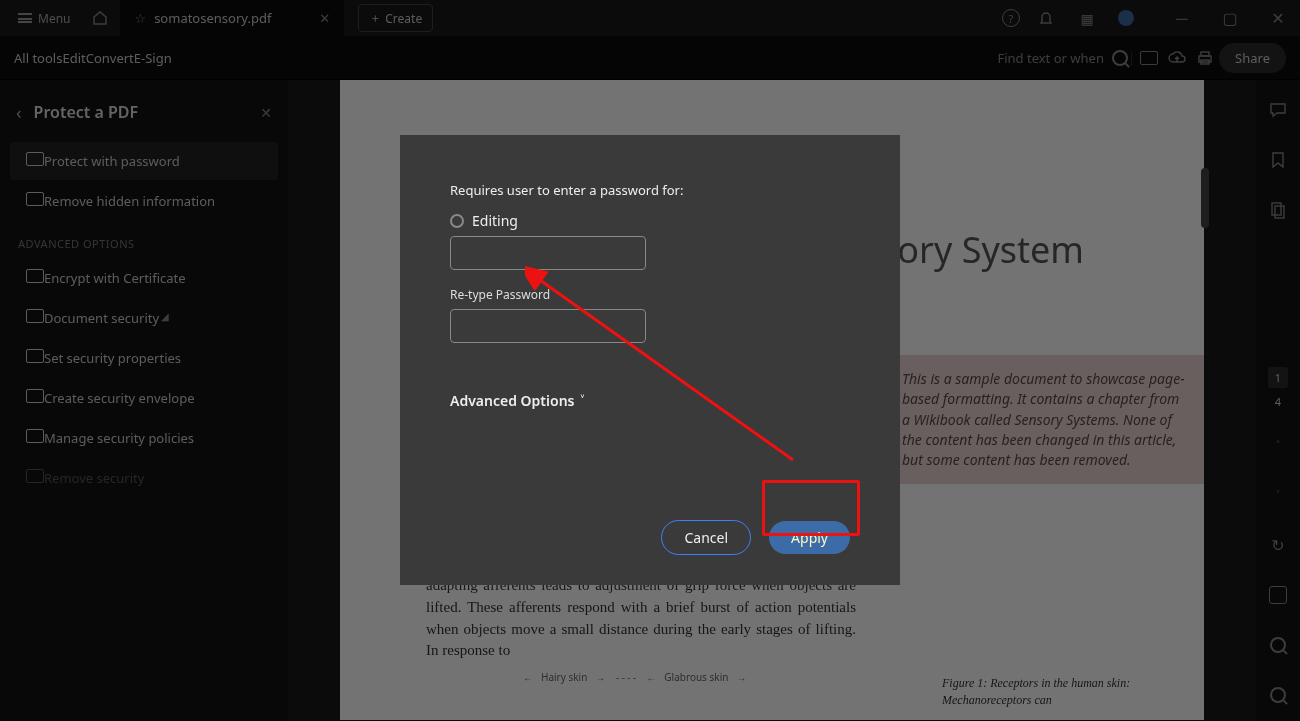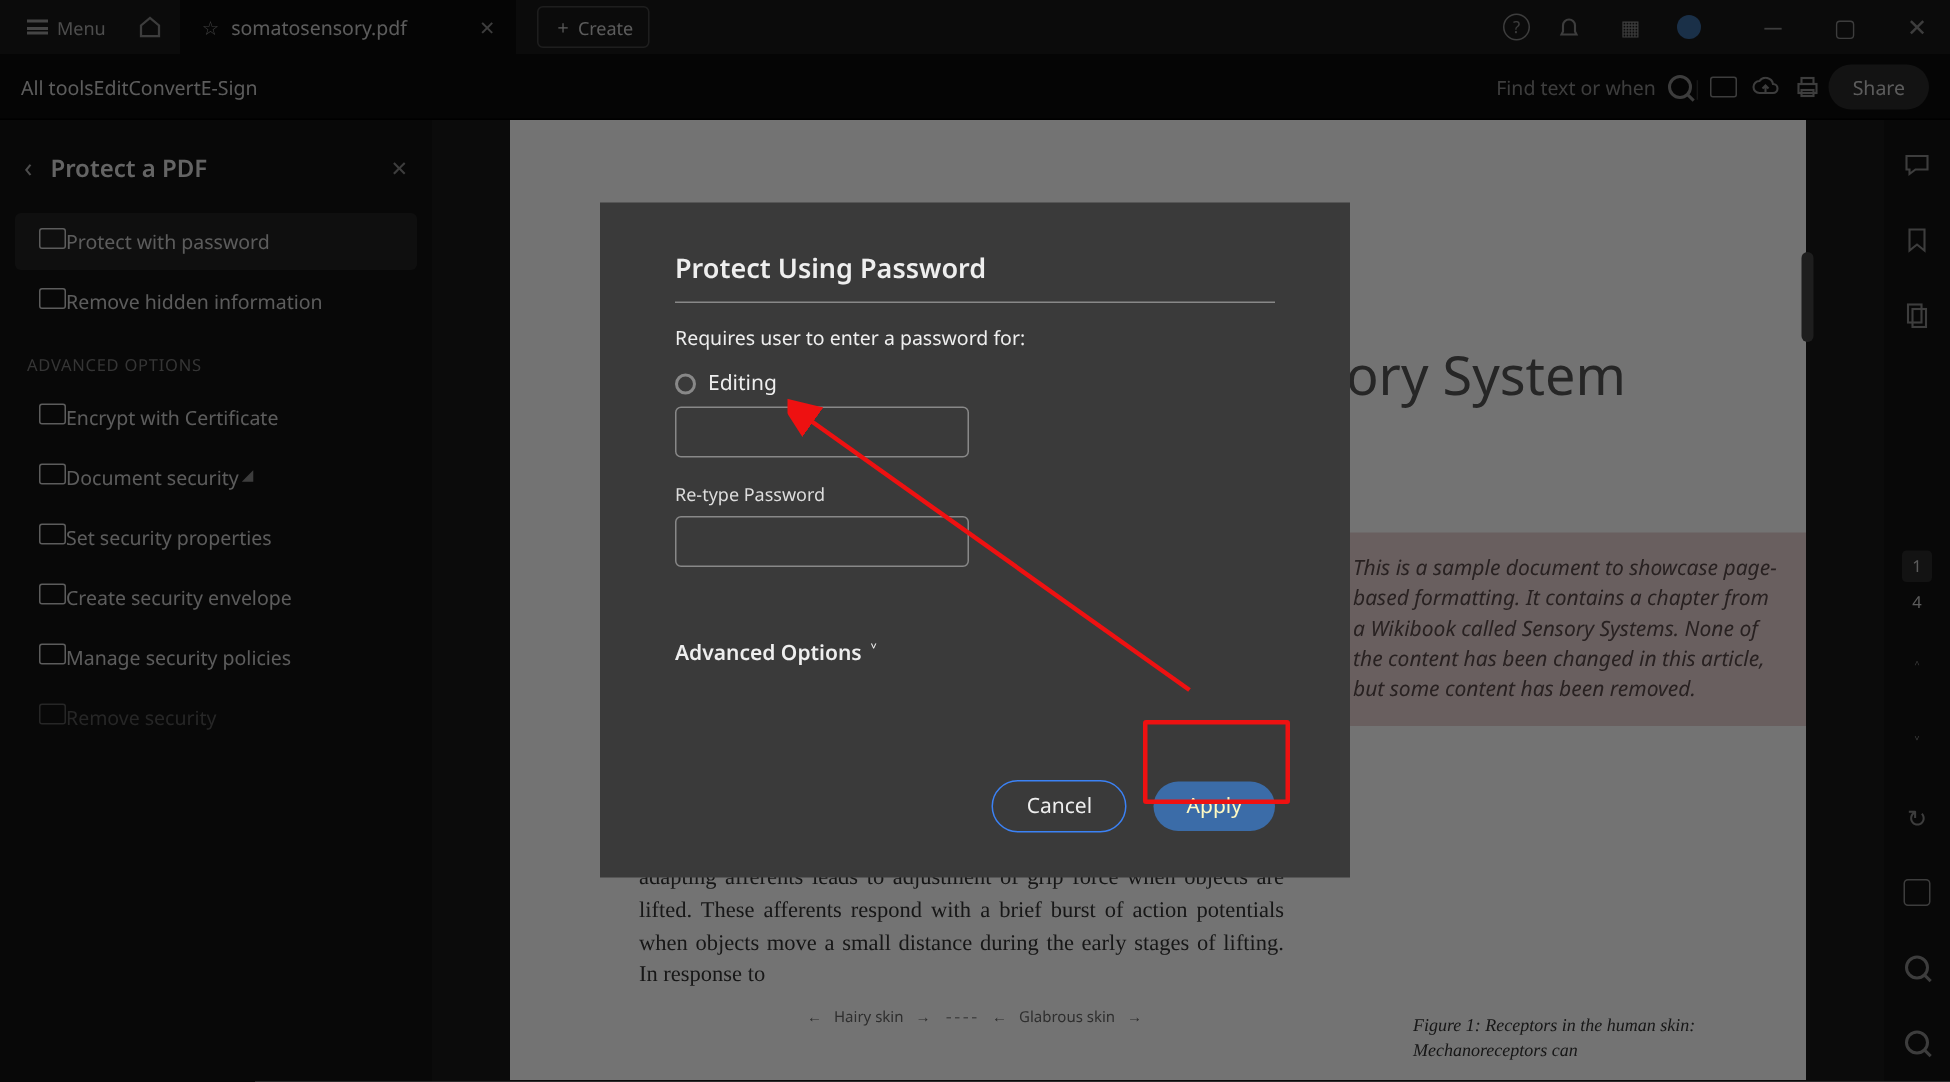--- a/index.html
+++ b/index.html
@@ -30,21 +30,21 @@
 .side-item{display:flex;align-items:flex-start;gap:0;padding:10px 16px;font-size:13px;color:#ccc;border-radius:4px;margin:2px 10px}
 .side-item.active{background:#222}
 .side-group-label{color:#777;font-size:11px;letter-spacing:.5px;padding:14px 18px 6px}
 .side-item.disabled{color:#555}
 .sicon{width:18px;height:14px;border:1.5px solid currentColor;border-radius:2px;position:relative}
 .doc-area{flex:1;position:relative;background:#191919;display:flex;justify-content:center}
 .page{width:864px;height:640px;background:#fff;margin-top:0;position:relative;color:#333}
 .pg-title{position:absolute;right:120px;top:145px;font-size:36px;font-weight:400;color:#555}
 .callout{position:absolute;right:0;top:275px;width:320px;background:#e8d3d3;padding:14px 18px;font-style:italic;color:#5a4a4a;font-size:14px;line-height:1.45}
 .bodytext{position:absolute;left:86px;top:495px;width:430px;font-size:15px;color:#333;line-height:1.45;font-family:Georgia,serif;text-align:justify}
-.fig-skin{position:absolute;left:190px;top:590px;font-size:10px;color:#666;font-family:Georgia,serif}
+.fig-skin{position:absolute;left:175px;top:590px;font-size:10px;color:#666;font-family:Georgia,serif}
 .fig-skin .lbl{display:inline-block}
 .figcap{position:absolute;right:22px;top:595px;width:240px;font-size:12px;font-style:italic;color:#333;font-family:Georgia,serif;line-height:1.45}
 .right-rail{width:44px;background:#121212;display:flex;flex-direction:column;align-items:center;padding-top:16px;gap:22px}
 .rail-ic{width:18px;height:18px;border:1.5px solid #888;border-radius:3px}
 .page-ind{display:flex;flex-direction:column;align-items:center;gap:6px;color:#ccc;font-size:11px}
 .page-ind .cur{background:#2a2a2a;padding:3px 7px;border-radius:3px}
 
 .overlay{position:absolute;inset:0;background:rgba(0,0,0,.55)}
 .dialog{position:absolute;left:400px;top:135px;width:500px;height:450px;background:#3a3a3a;padding:32px 50px 24px;z-index:10;color:#eee}
 .dlg-title{font-size:18px;font-weight:600;padding-bottom:10px;border-bottom:1px solid rgba(255,255,255,.4)}
@@ -229,21 +229,20 @@
       </span>
     <span class="icon-btn" style="margin-bottom:12px">
         <span class="search-ic"></span>
       </span>
   </div>
 </div>
 
 <div class="overlay"></div>
 
 <div class="dialog">
-  <div class="dlg-title">Protect Using Password</div>
   <div class="dlg-sub">Requires user to enter a password for:</div>
   <div class="radio-row">
     <span class="radio"></span>
     <span>Editing</span>
   </div>
   <input type="password" class="pwd-input" style="">
   <div class="fld-label">Re-type Password</div>
   <input type="password" class="pwd-input" style="">
   <div class="adv-link">
     <span>Advanced Options</span>

